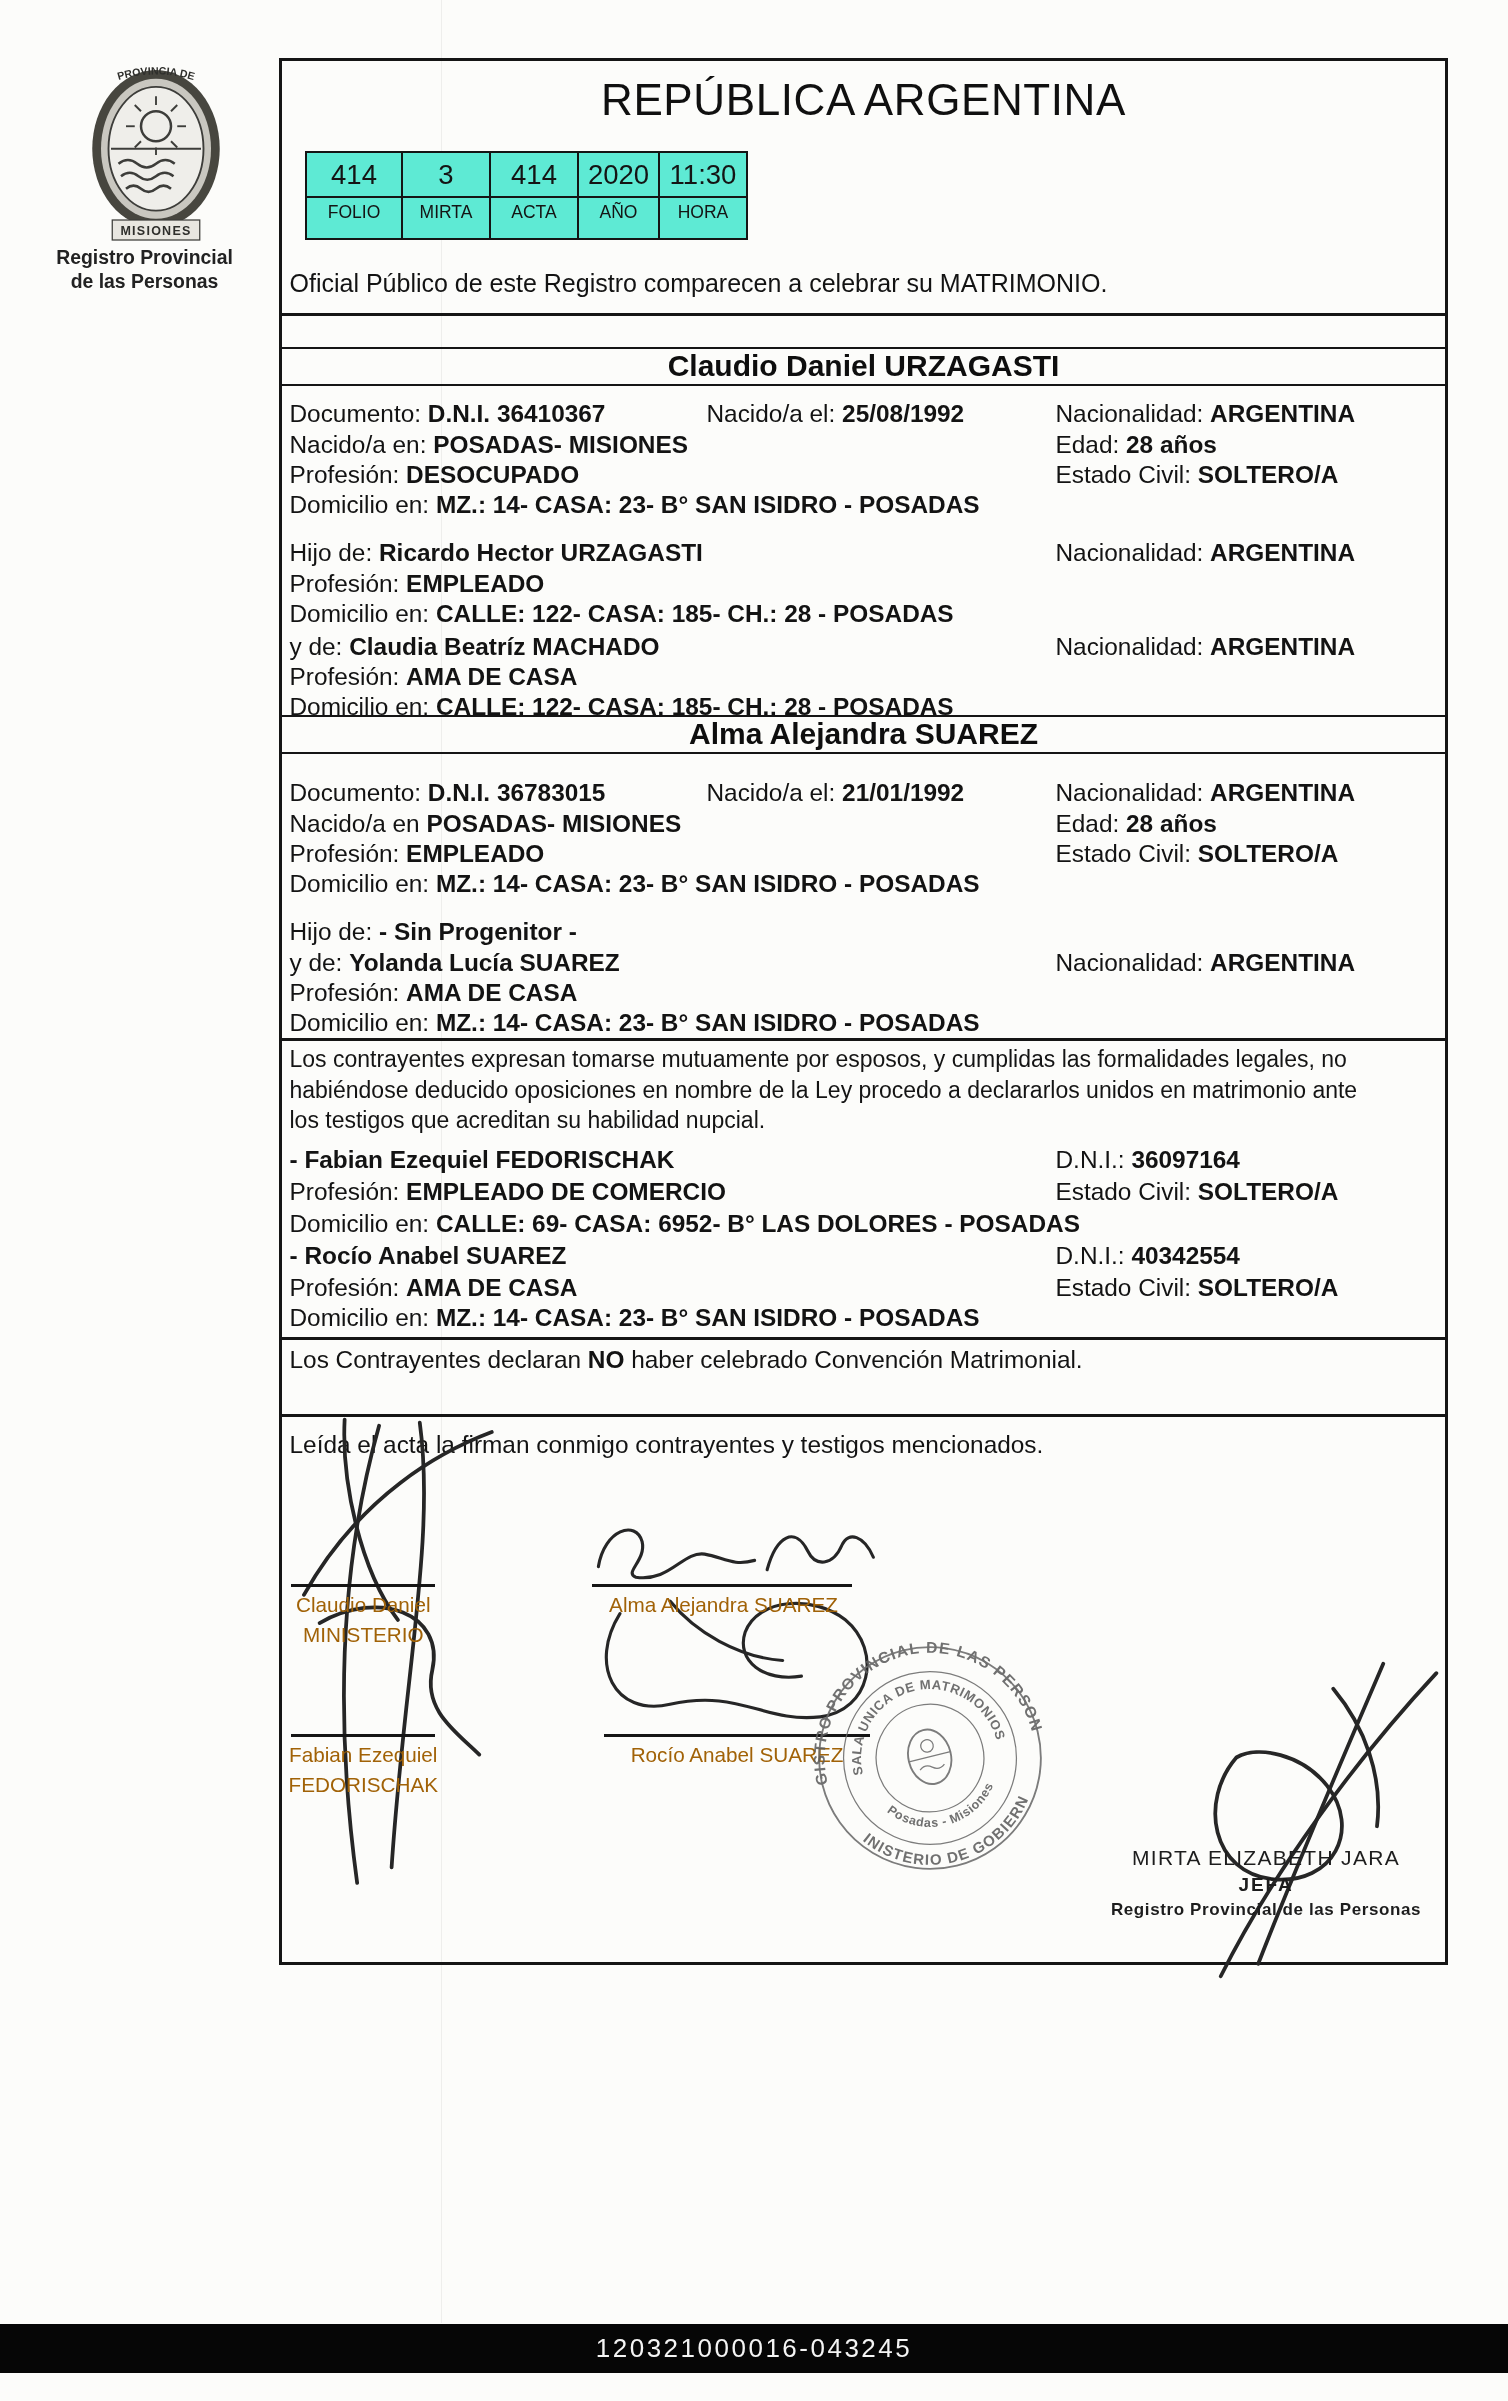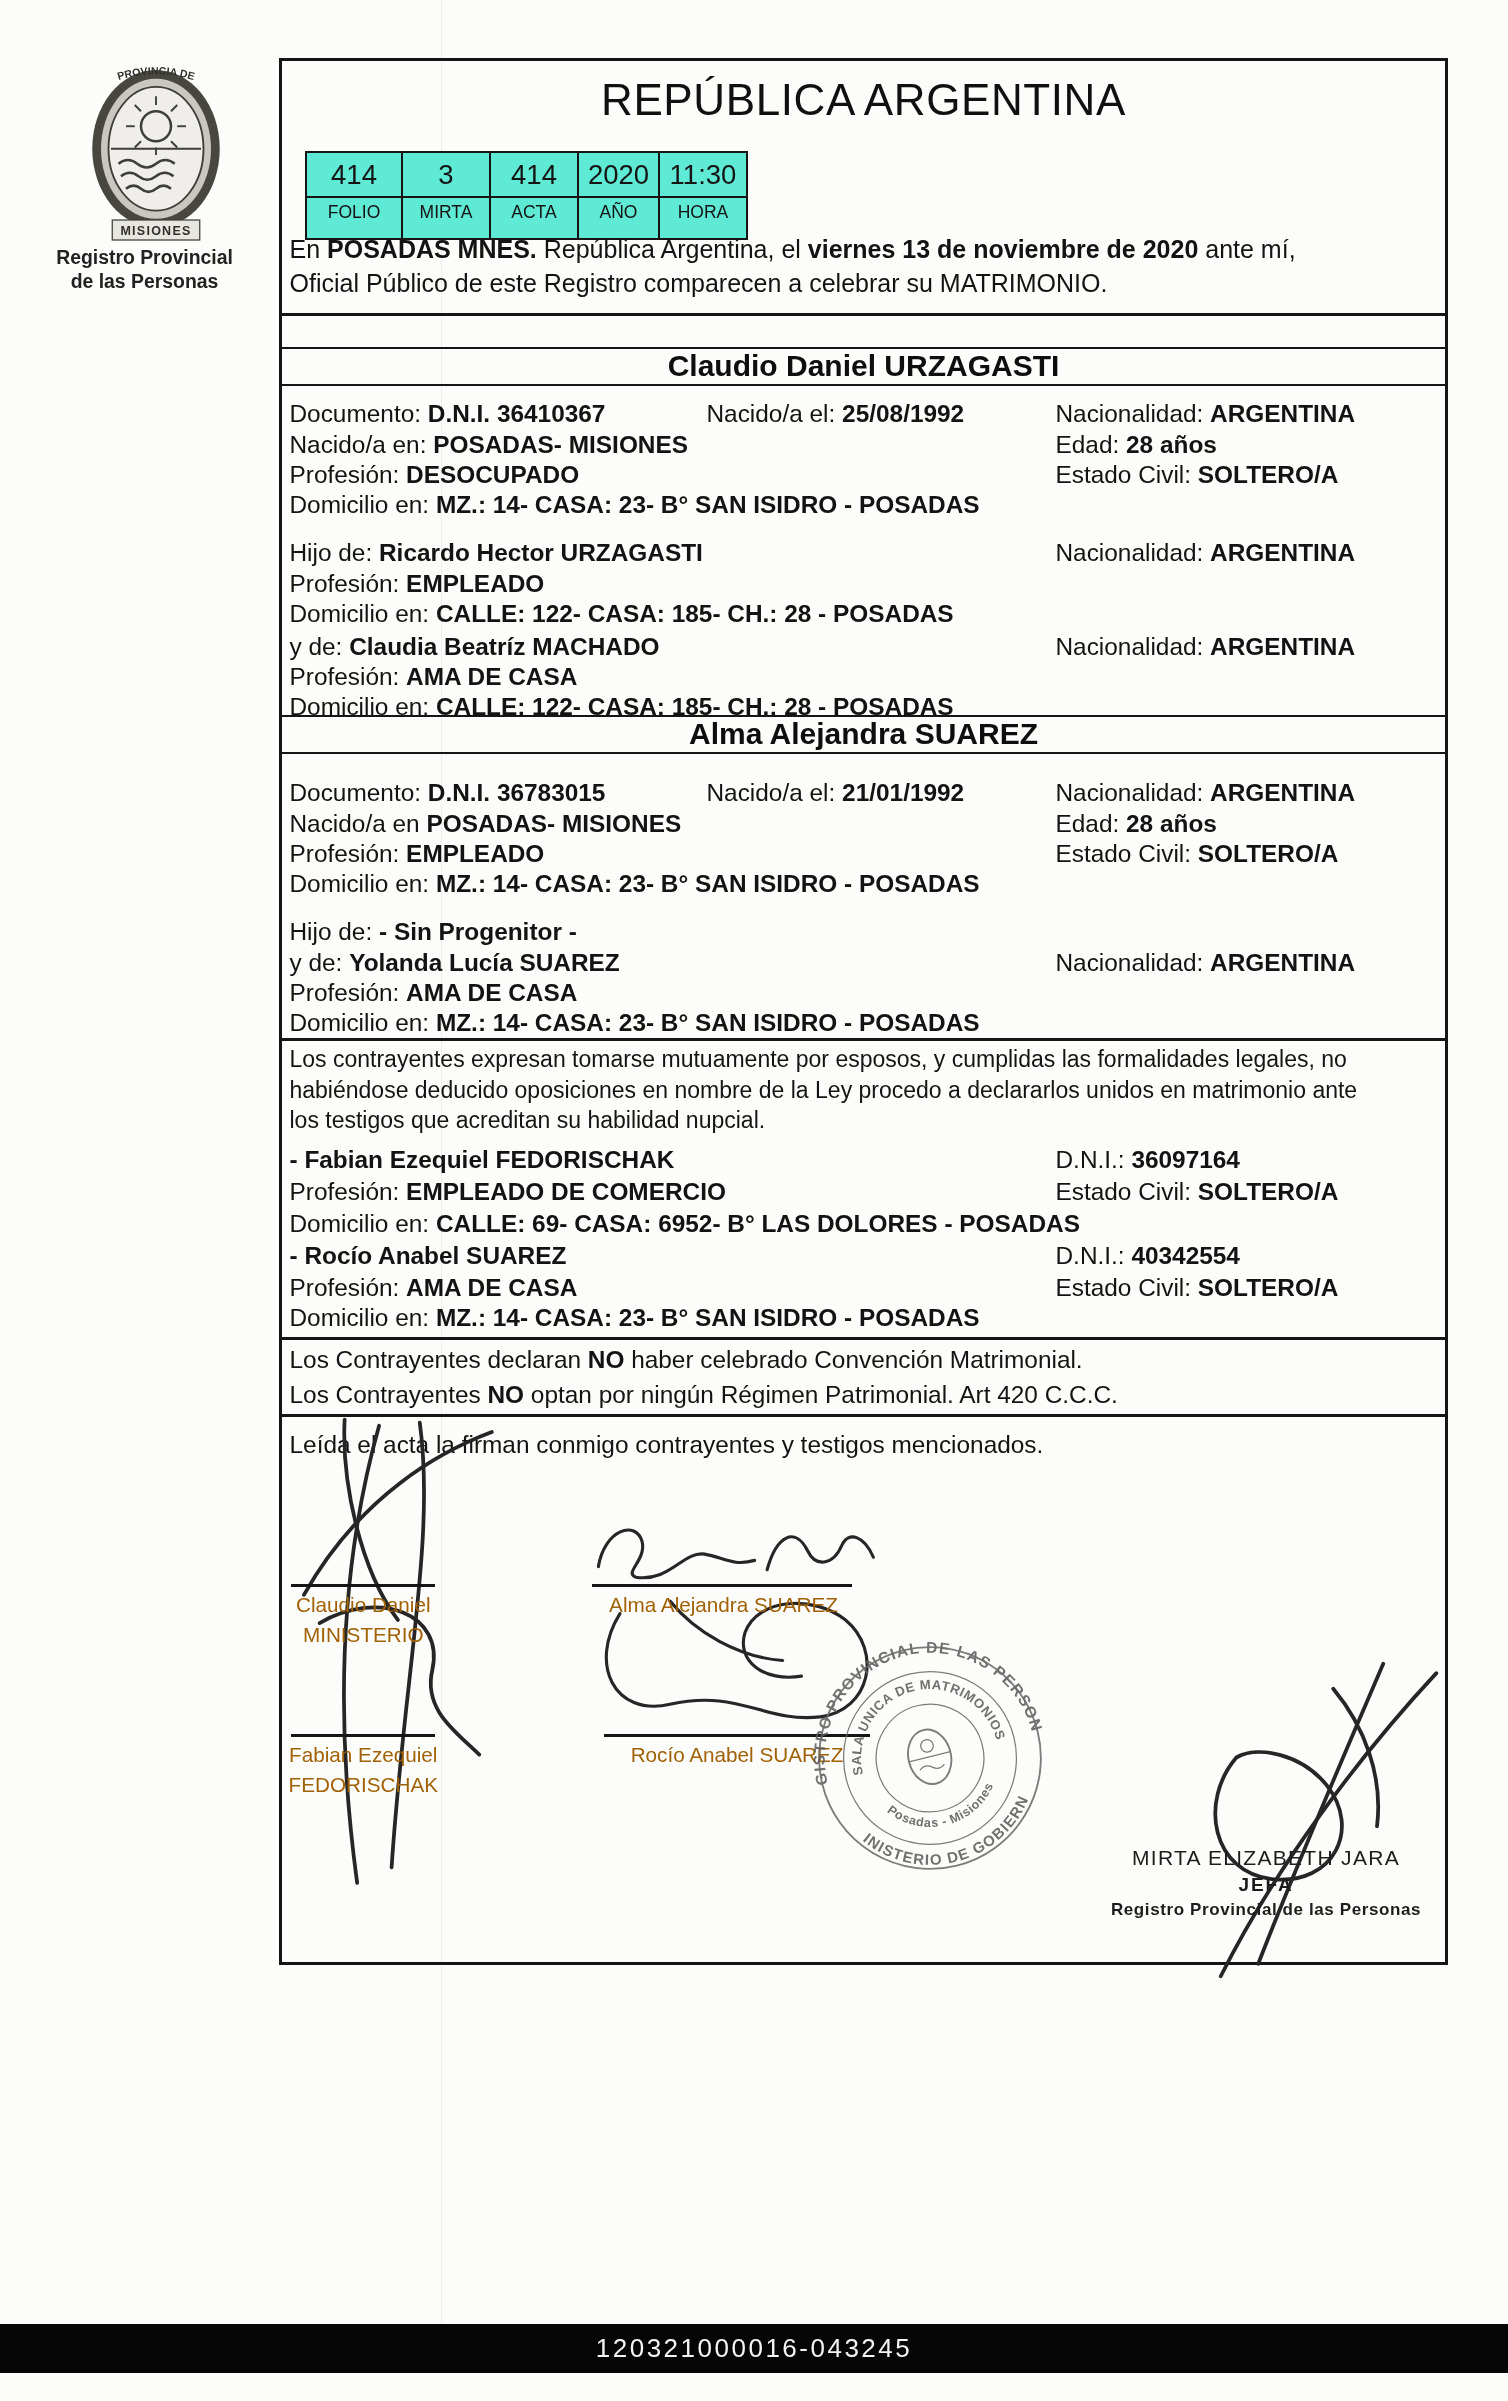--- a/index.html
+++ b/index.html
@@ -103,23 +103,20 @@
       <div class="v">2020</div>
       <div class="v end">11:30</div>
       <div class="l">FOLIO</div>
       <div class="l">MIRTA</div>
       <div class="l">ACTA</div>
       <div class="l">AÑO</div>
       <div class="l end">HORA</div>
     </div>
 
 
-    <div class="row" style="top:173px">
-      <span style="font-size:25px">En </span><span class="b" style="font-size:25px">POSADAS MNES.</span><span style="font-size:25px">  República Argentina, el </span><span class="b" style="font-size:25px">viernes 13 de noviembre de 2020</span><span style="font-size:25px"> ante mí,</span>
-    </div>
     <div class="row" style="top:207px;font-size:25px">Oficial Público de este Registro comparecen a celebrar su MATRIMONIO.</div>
 
     <div class="hl" style="top:252px"></div>
 
     <div class="sechead" style="top:286px">Claudio Daniel URZAGASTI</div>
 
     <div class="row" style="top:337px">
       <span>Documento:</span> <span class="b">D.N.I. 36410367</span>
       <span class="mid"><span>Nacido/a el:</span> <span class="b">25/08/1992</span></span>
       <span class="rcol"><span>Nacionalidad:</span> <span class="b">ARGENTINA</span></span>
@@ -216,23 +213,20 @@
       <span class="rcol"><span>Estado Civil:</span> <span class="b">SOLTERO/A</span></span>
     </div>
     <div class="row" style="top:1241px">
       <span>Domicilio en:</span> <span class="b">MZ.: 14- CASA: 23- B° SAN ISIDRO - POSADAS</span>
     </div>
 
     <div class="hl" style="top:1276px"></div>
 
     <div class="row" style="top:1283px">
       <span>Los Contrayentes declaran </span><span class="b">NO</span><span> haber celebrado Convención Matrimonial.</span>
-    </div>
-    <div class="row" style="top:1318px">
-      <span>Los Contrayentes </span><span class="b">NO</span><span> optan por ningún Régimen Patrimonial. Art 420 C.C.C.</span>
     </div>
 
     <div class="hl" style="top:1353px"></div>
 
     <div class="row" style="top:1368px">Leída el acta la firman conmigo contrayentes y testigos mencionados.</div>
 
     <svg class="ink" style="left:3.1px;top:1346px" width="232" height="501" viewBox="0 0 370 800">
       <g stroke-width="6">
         <path d="M 150 30 C 105 190 70 430 115 760"></path>
         <path d="M 215 25 C 240 210 190 430 170 735"></path>

